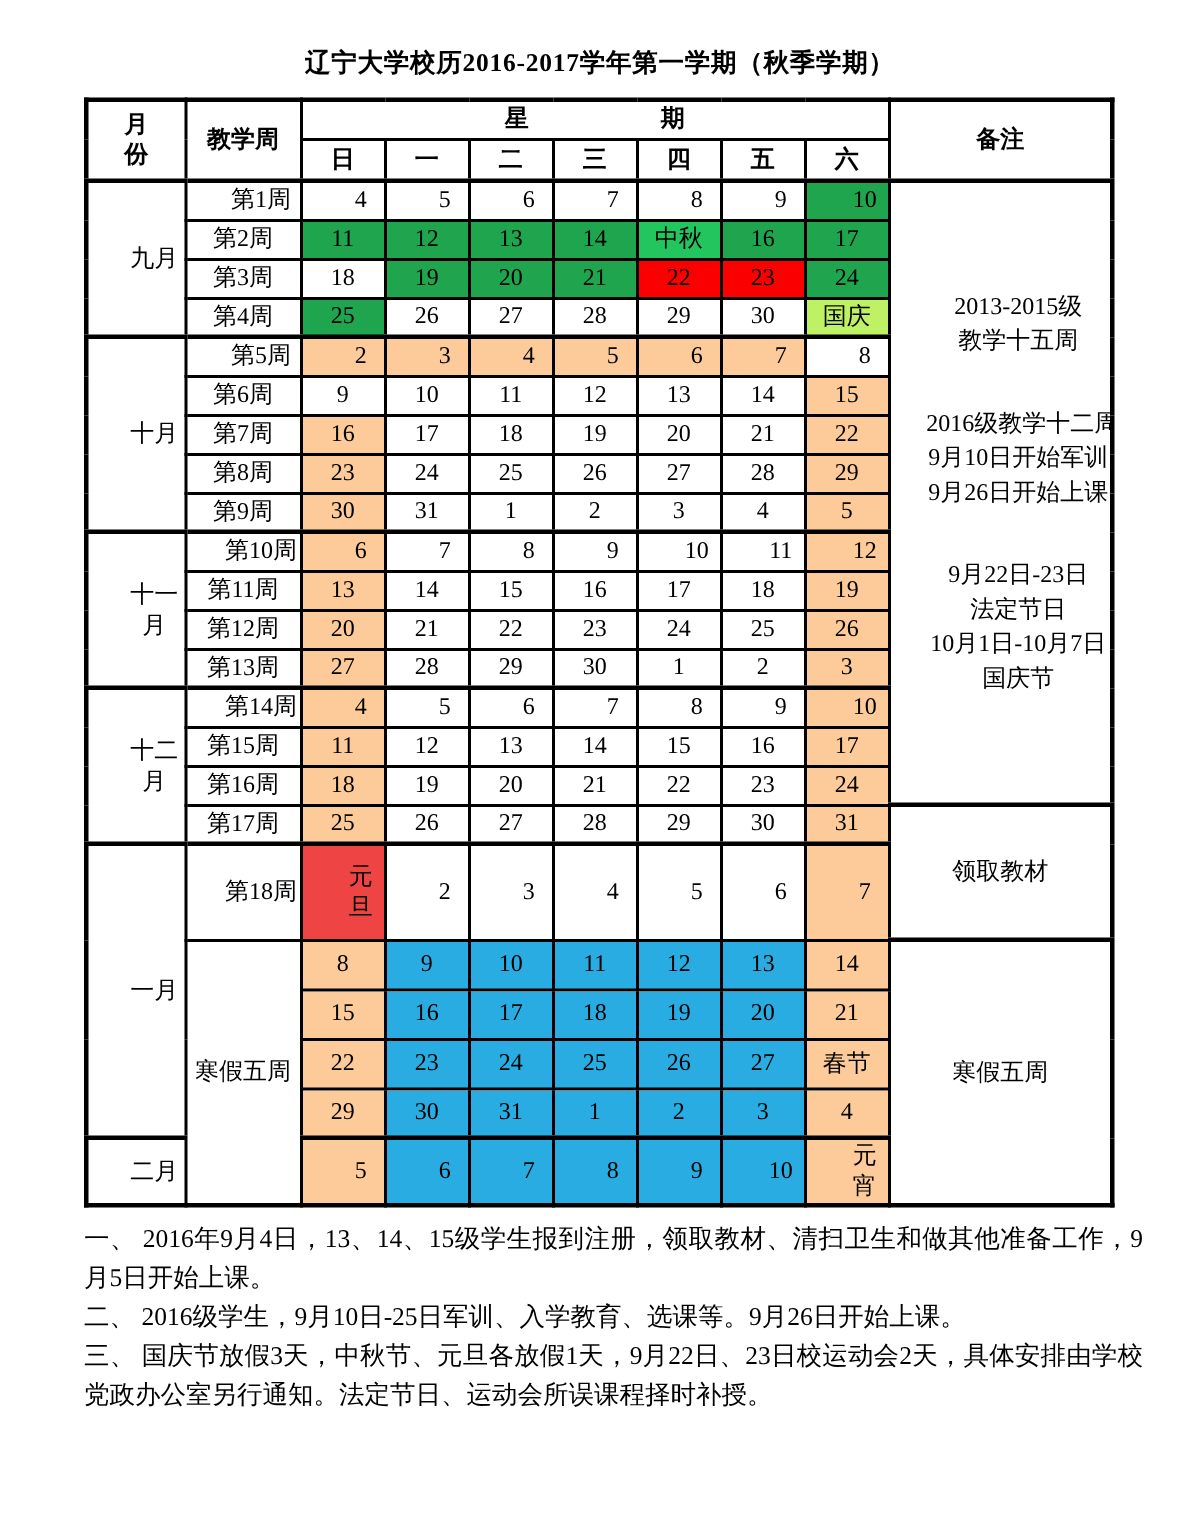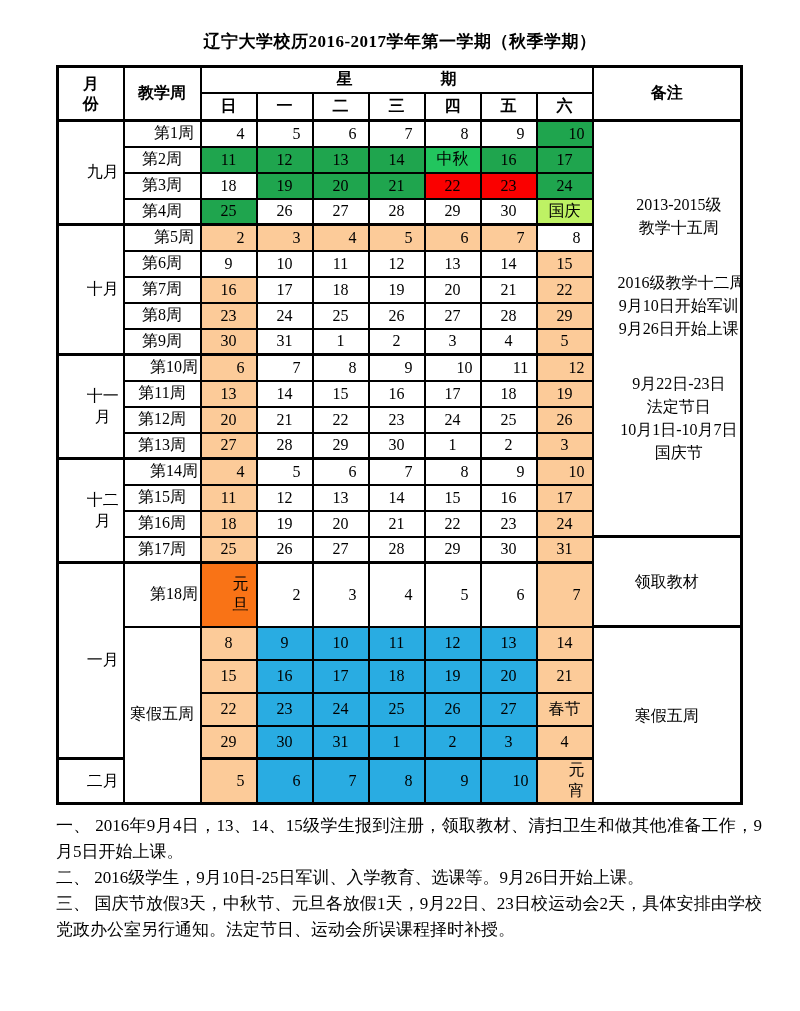--- a/index.html
+++ b/index.html
@@ -279,21 +279,21 @@
           <td class="day-cell" style="background-color: rgb(252, 203, 153);">31</td>
           <td class="remark-cell thick-top" rowspan="2">
             <div class="remark-block">
               <div>领取教材</div>
             </div>
           </td>
         </tr>
         <tr class="week-row month-start">
           <td class="month-cell" rowspan="5">一月</td>
           <td class="week-cell" rowspan="1">第18周</td>
-          <td class="day-cell" style="background-color: #f97316;">元旦</td>
+          <td class="day-cell" style="background-color: #ef4444;">元旦</td>
           <td class="day-cell" style="background-color: rgb(255, 255, 255);">2</td>
           <td class="day-cell" style="background-color: rgb(255, 255, 255);">3</td>
           <td class="day-cell" style="background-color: rgb(255, 255, 255);">4</td>
           <td class="day-cell" style="background-color: rgb(255, 255, 255);">5</td>
           <td class="day-cell" style="background-color: rgb(255, 255, 255);">6</td>
           <td class="day-cell" style="background-color: rgb(252, 203, 153);">7</td>
         </tr>
         <tr class="hol-row">
           <td class="week-cell" rowspan="5">寒假五周</td>
           <td class="day-cell" style="background-color: rgb(252, 203, 153);">8</td>

